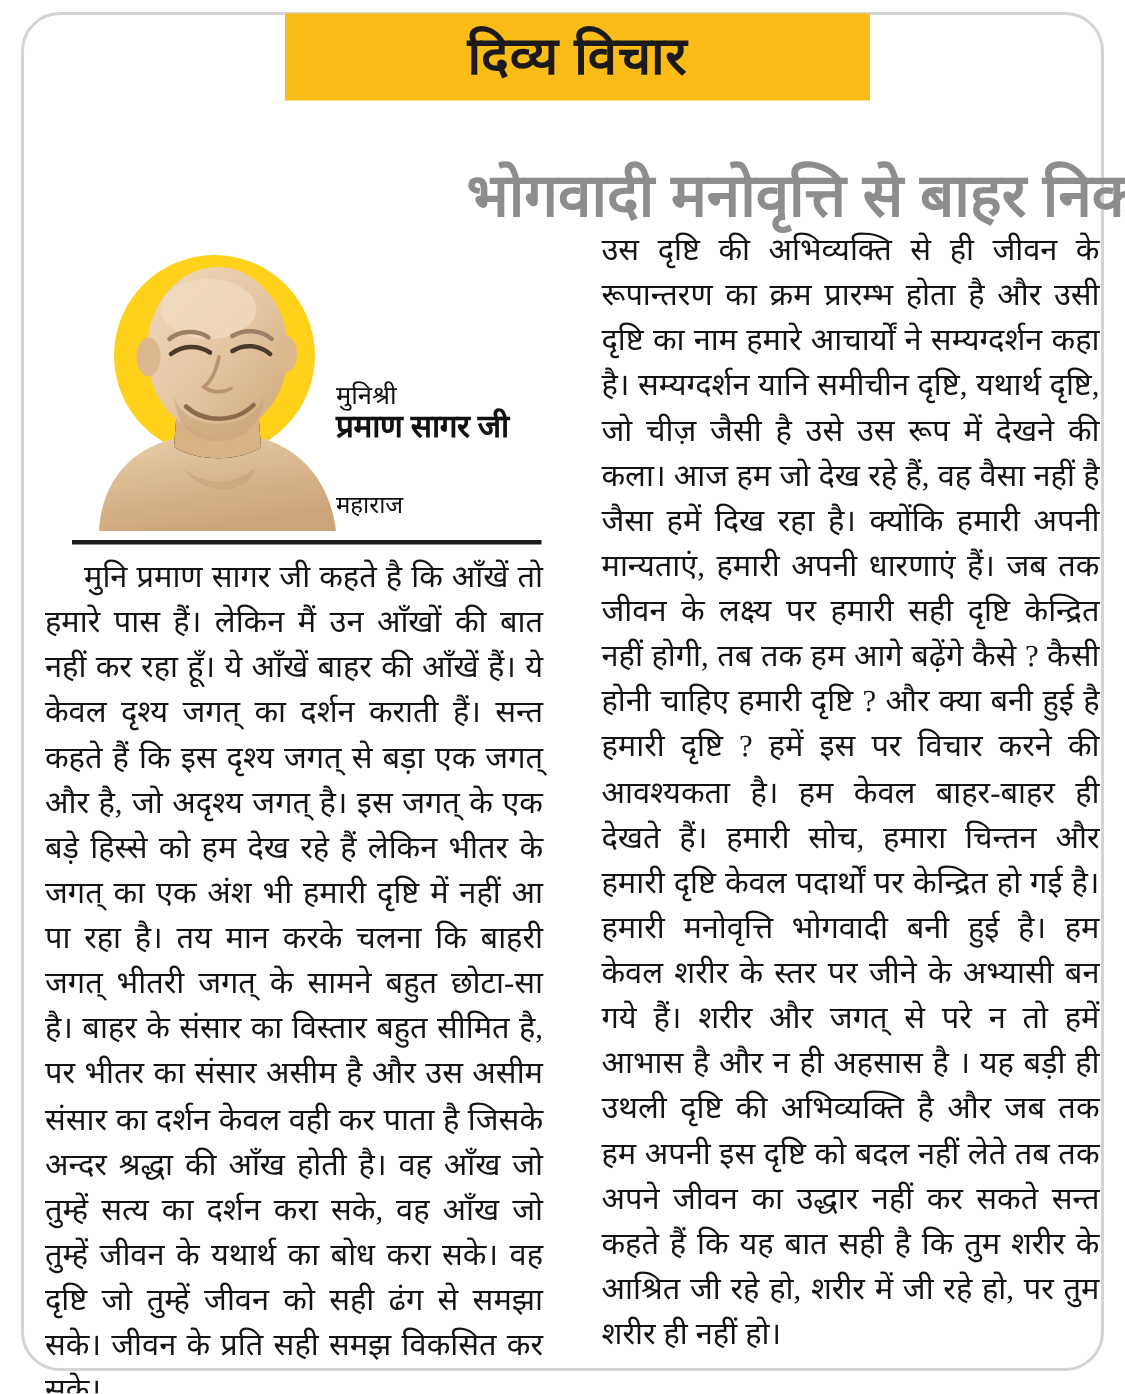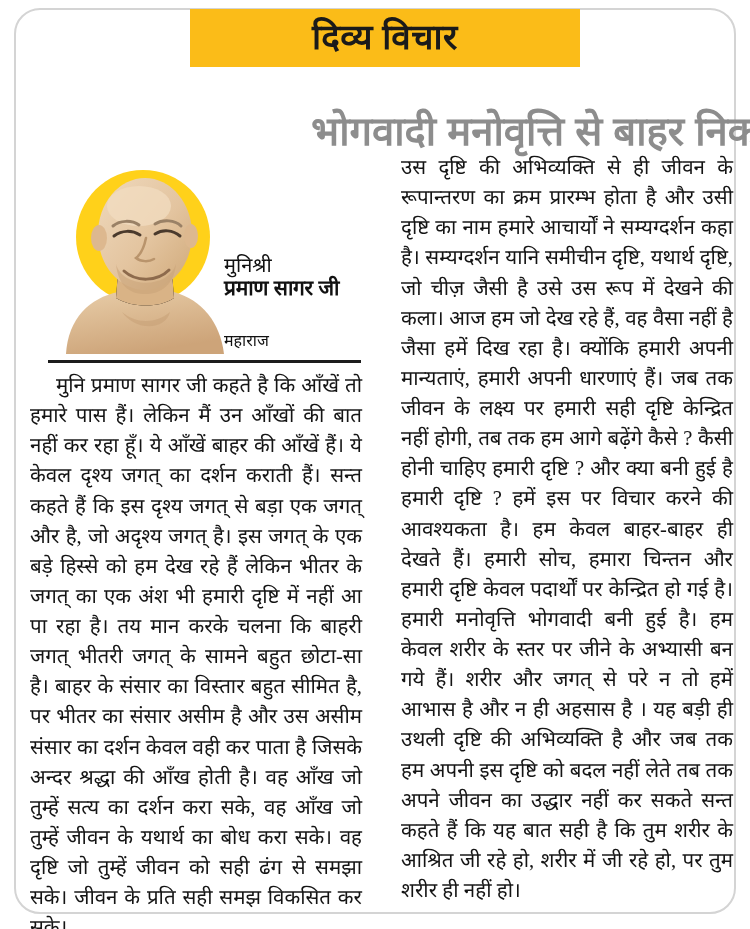--- a/index.html
+++ b/index.html
@@ -38,21 +38,21 @@
     left: 190px;
     top: 9px;
     width: 390px;
     height: 58px;
     background: #fbbc18;
     display: flex;
     align-items: center;
     justify-content: center;
   }
   .banner-title {
-    font-family: Liberation Serif, serif;
+    font-family: Liberation Sans, sans-serif;
     font-weight: bold;
     font-size: 35px;
     line-height: 1;
     color: #1a1a1a;
     letter-spacing: 0.5px;
     transform: translateY(-1px);
   }
 
   
   .headline {
@@ -99,21 +99,21 @@
 
   .caption {
     position: absolute;
     left: 196px;
     top: 96px;
     width: 150px;
     font-family: "Liberation Sans", "DejaVu Sans", sans-serif;
     color: #111111;
     line-height: 1.12;
   }
-  .caption-pre  { font-size: 20px; font-weight: normal; }
+  .caption-pre  { font-size: 17px; font-weight: normal; }
   .caption-name { font-size: 21px; font-weight: bold; letter-spacing: -0.3px; }
   .caption-post { font-size: 16px; font-weight: normal; margin-top: 32px; }
 
   
   .divider {
     position: absolute;
     left: 48px;
     top: 360px;
     width: 313px;
     height: 3px;

